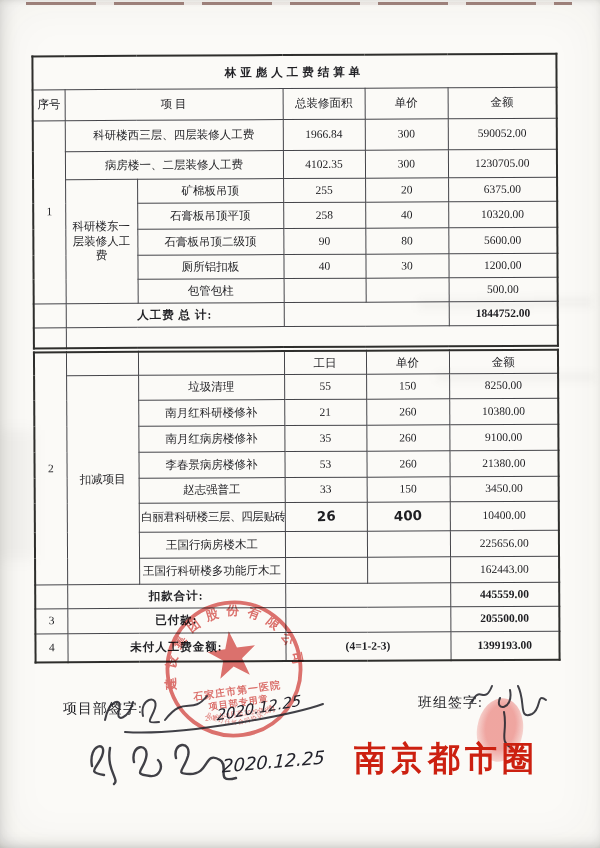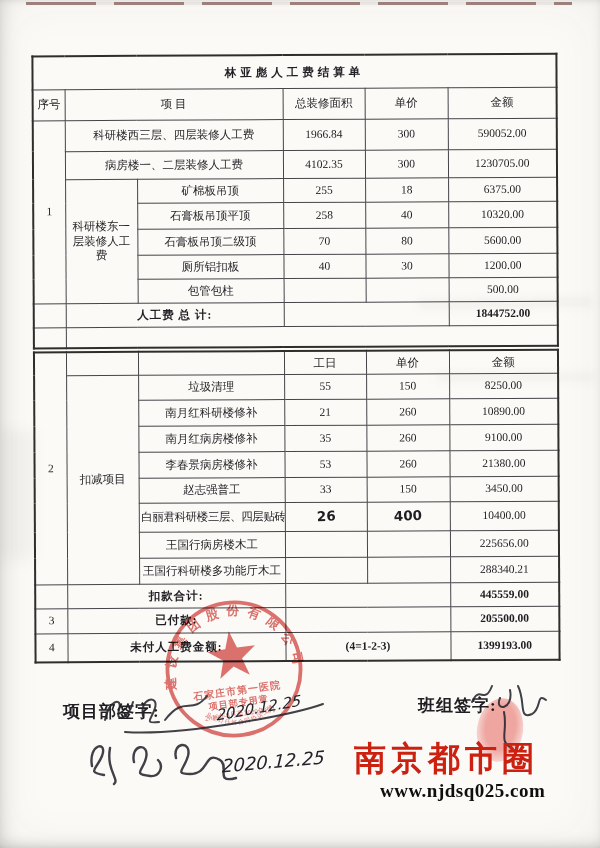--- a/index.html
+++ b/index.html
@@ -44,21 +44,21 @@
   .stamp{position:absolute;left:158px;top:593px;width:152px;height:152px;mix-blend-mode:multiply;opacity:.82;}
   .stamp svg{transform:rotate(-8deg);}
   .s-ring{fill:none;stroke:#d85450;stroke-width:3.6;}
   .s-star{fill:#d85450;}
   .s-arc{font-size:12px;letter-spacing:7px;fill:#d85450;font-weight:600;}
   .s-line1{font-size:9.5px;fill:#d85450;font-weight:700;letter-spacing:1px;text-anchor:middle;}
   .s-line2{font-size:8.5px;fill:#d85450;font-weight:600;letter-spacing:1px;text-anchor:middle;}
   .s-line3{font-size:6.8px;fill:#d85450;text-anchor:middle;}
   .s-arcb{font-size:5.5px;fill:#d85450;letter-spacing:1px;}
 
-  .label{position:absolute;font-size:17px;font-weight:700;letter-spacing:1px;}
+  .label{position:absolute;font-size:14px;font-weight:400;letter-spacing:1px;}
   .lab-proj{left:63px;top:700px;}
   .lab-team{left:418px;top:694px;}
 
   .sig{position:absolute;}
   .sig path{fill:none;stroke:#26262e;stroke-width:2;stroke-linecap:round;stroke-linejoin:round;opacity:.88;}
   .sig-1{left:95px;top:686px;}
   .sig-2{left:80px;top:728px;}
   .sig-2 path{stroke-width:2.4;}
   .sig-3{left:460px;top:676px;}
 
@@ -115,32 +115,32 @@
       <tr style="height:28px">
         <td colspan="2">病房楼一、二层装修人工费</td>
         <td>4102.35</td>
         <td>300</td>
         <td>1230705.00</td>
       </tr>
       <tr style="height:24px">
         <td rowspan="5" class="grp">科研楼东一层装修人工费</td>
         <td>矿棉板吊顶</td>
         <td>255</td>
-        <td>18</td>
+        <td>20</td>
         <td>6375.00</td>
       </tr>
       <tr style="height:26px">
         <td>石膏板吊顶平顶</td>
         <td>258</td>
         <td>40</td>
         <td>10320.00</td>
       </tr>
       <tr style="height:26px">
         <td>石膏板吊顶二级顶</td>
-        <td>70</td>
+        <td>90</td>
         <td>80</td>
         <td>5600.00</td>
       </tr>
       <tr style="height:24px">
         <td>厕所铝扣板</td>
         <td>40</td>
         <td>30</td>
         <td>1200.00</td>
       </tr>
       <tr style="height:24px">
@@ -184,21 +184,21 @@
         <td rowspan="8" class="grp">扣减项目</td>
         <td class="left">垃圾清理</td>
         <td>55</td>
         <td>150</td>
         <td>8250.00</td>
       </tr>
       <tr style="height:26px">
         <td class="left">南月红科研楼修补</td>
         <td>21</td>
         <td>260</td>
-        <td>10890.00</td>
+        <td>10380.00</td>
       </tr>
       <tr style="height:26px">
         <td class="left">南月红病房楼修补</td>
         <td>35</td>
         <td>260</td>
         <td>9100.00</td>
       </tr>
       <tr style="height:26px">
         <td class="left">李春景病房楼修补</td>
         <td>53</td>
@@ -220,21 +220,21 @@
       <tr style="height:26px">
         <td class="left">王国行病房楼木工</td>
         <td></td>
         <td></td>
         <td>225656.00</td>
       </tr>
       <tr style="height:26px">
         <td class="left">王国行科研楼多功能厅木工</td>
         <td></td>
         <td></td>
-        <td>288340.21</td>
+        <td>162443.00</td>
       </tr>
       <tr style="height:24px">
         <td></td>
         <td colspan="2" class="b">扣款合计:</td>
         <td colspan="2"></td>
         <td class="b-amt">445559.00</td>
       </tr>
       <tr style="height:25px">
         <td>3</td>
         <td colspan="2" class="b">已付款:</td>
@@ -292,14 +292,13 @@
     <path d="M12 26 C20 8 24 30 32 10"></path>
     <path d="M40 22 C34 36 54 34 50 14"></path>
     <path d="M58 10 C66 26 58 44 72 38 C82 33 76 16 86 24"></path>
     <path d="M44 36 C48 56 38 66 52 72"></path>
   </svg>
 
   <div class="hand-date date-1">2020.12.25</div>
   <div class="hand-date date-2">2020.12.25</div>
 
   <div class="brand">南京都市圈</div>
-  <div class="website">www.njdsq025.com</div>
 </div>
 
 </body></html>

